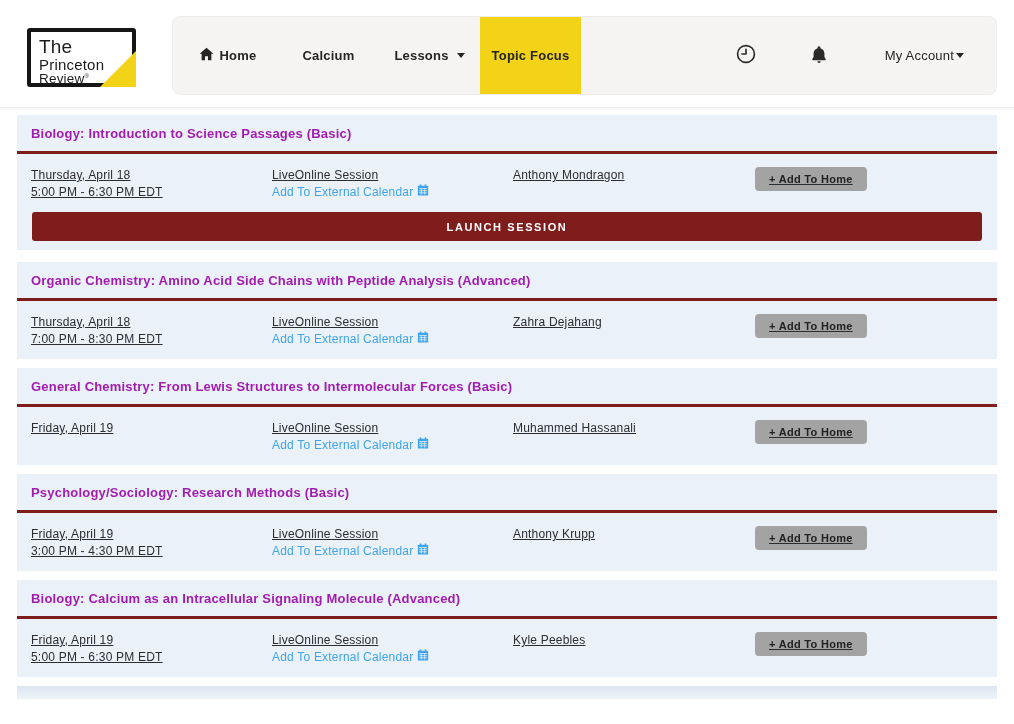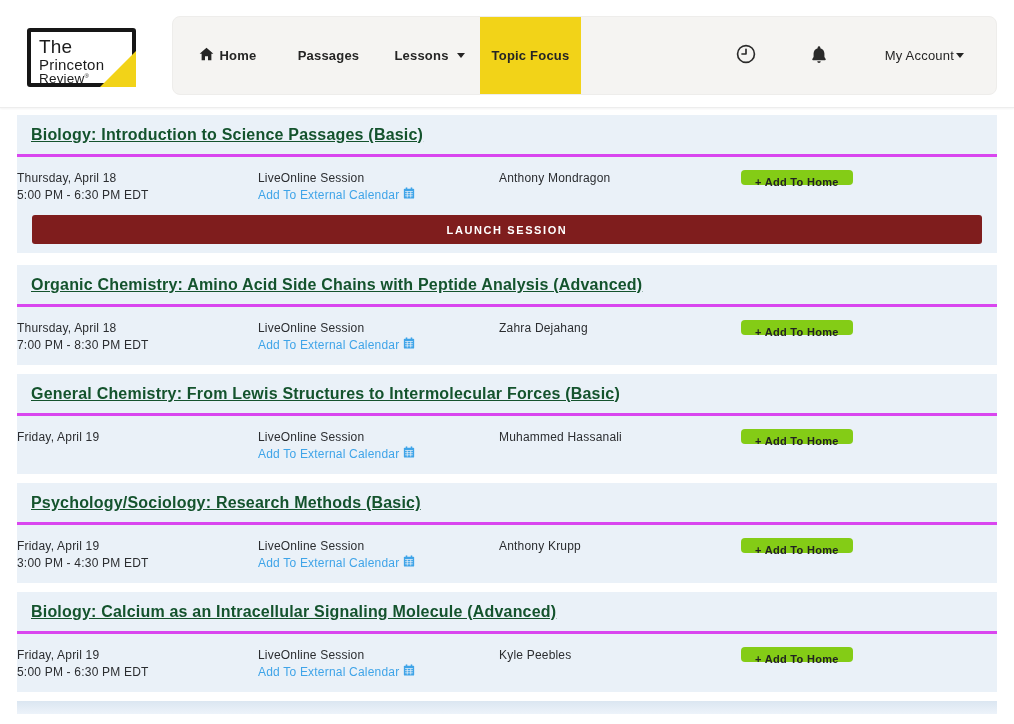--- a/index.html
+++ b/index.html
@@ -34,31 +34,31 @@
   .icon-clock { margin-right:52px; }
   .icon-bell { margin-right:56px; }
   .nav-account { display:flex; align-items:center; font-size:13px; font-weight:400; color:#252525;
                  cursor:pointer; margin-right:32px; letter-spacing:0.2px; }
 
   
   .main { padding:7px 17px 0 17px; }
   .session-card { margin-bottom:9px; }
   .session-card.has-launch { margin-bottom:12px; }
   .card-title-band { background:#eaf1f8; padding:11px 14px 10px 14px; }
-  .card-title { color:#14532d; font-size:16px; font-weight:700; letter-spacing:0.2px;text-decoration:underline; }
-  .card-details { background:#eaf1f8; border-top:3px solid #d946ef;
+  .card-title { color:#a21caf; font-size:13px; font-weight:700; letter-spacing:0.2px; }
+  .card-details { background:#eaf1f8; border-top:3px solid #7f1d1d;
                   display:grid; grid-template-columns:241px 241px 242px 1fr;
-                  padding:13px 14px 11px 0; font-size:12px; color:#2b2d30; }
+                  padding:13px 14px 11px 14px; font-size:12px; color:#2b2d30;text-decoration:underline; }
   .detail-line { line-height:17px; letter-spacing:0.2px; }
   .cal-link { color:#3fa4e8; line-height:17px; letter-spacing:0.2px; cursor:pointer;
               display:inline-flex; align-items:center; gap:4px; text-decoration:none; }
   .presenter { line-height:17px; letter-spacing:0.2px; }
-  .btn-add-home { background:#84cc16; border:none; border-radius:4px; padding:6px 14px;
+  .btn-add-home { background:#a3a3a3; border:none; border-radius:4px; padding:6px 14px;
                   font-family:"Liberation Sans", sans-serif; font-size:11px; font-weight:700;
-                  color:#222222; cursor:pointer; letter-spacing:0.3px; height:15px; }
+                  color:#222222; cursor:pointer; letter-spacing:0.3px; height:24px; }
   .btn-col { display:flex; align-items:flex-start; }
   .launch-wrap { background:#eaf1f8; padding:0 15px 9px 15px; }
   .btn-launch { width:100%; height:29px; background:#7f1d1d; border:none; border-radius:3px;
                 color:#ffffff; font-family:"Liberation Sans", sans-serif; font-size:11px;
                 font-weight:700; letter-spacing:1.6px; cursor:pointer; }
   .partial-card { height:13px; background:linear-gradient(#dbe6f1,#edf3fa); }
 </style>
 </head>
 <body>
 
@@ -75,21 +75,21 @@
   <div class="nav">
     <div class="nav-item">
       <span>
         <svg width="15" height="14" viewBox="0 0 24 22">
             <path fill="#252525" d="M12 1l11 9.5h-3.2V21h-5.4v-6.4H9.6V21H4.2V10.5H1z"></path>
           </svg>
       </span>
       <span>Home</span>
     </div>
     <div class="nav-item">
-      <span>Passages</span>
+      <span>Calcium</span>
     </div>
     <div class="nav-item">
       <span>Lessons</span>
       <span class="caret"></span>
     </div>
     <div class="nav-item active">
       <span>Topic Focus</span>
     </div>
 
     <div class="nav-right">

